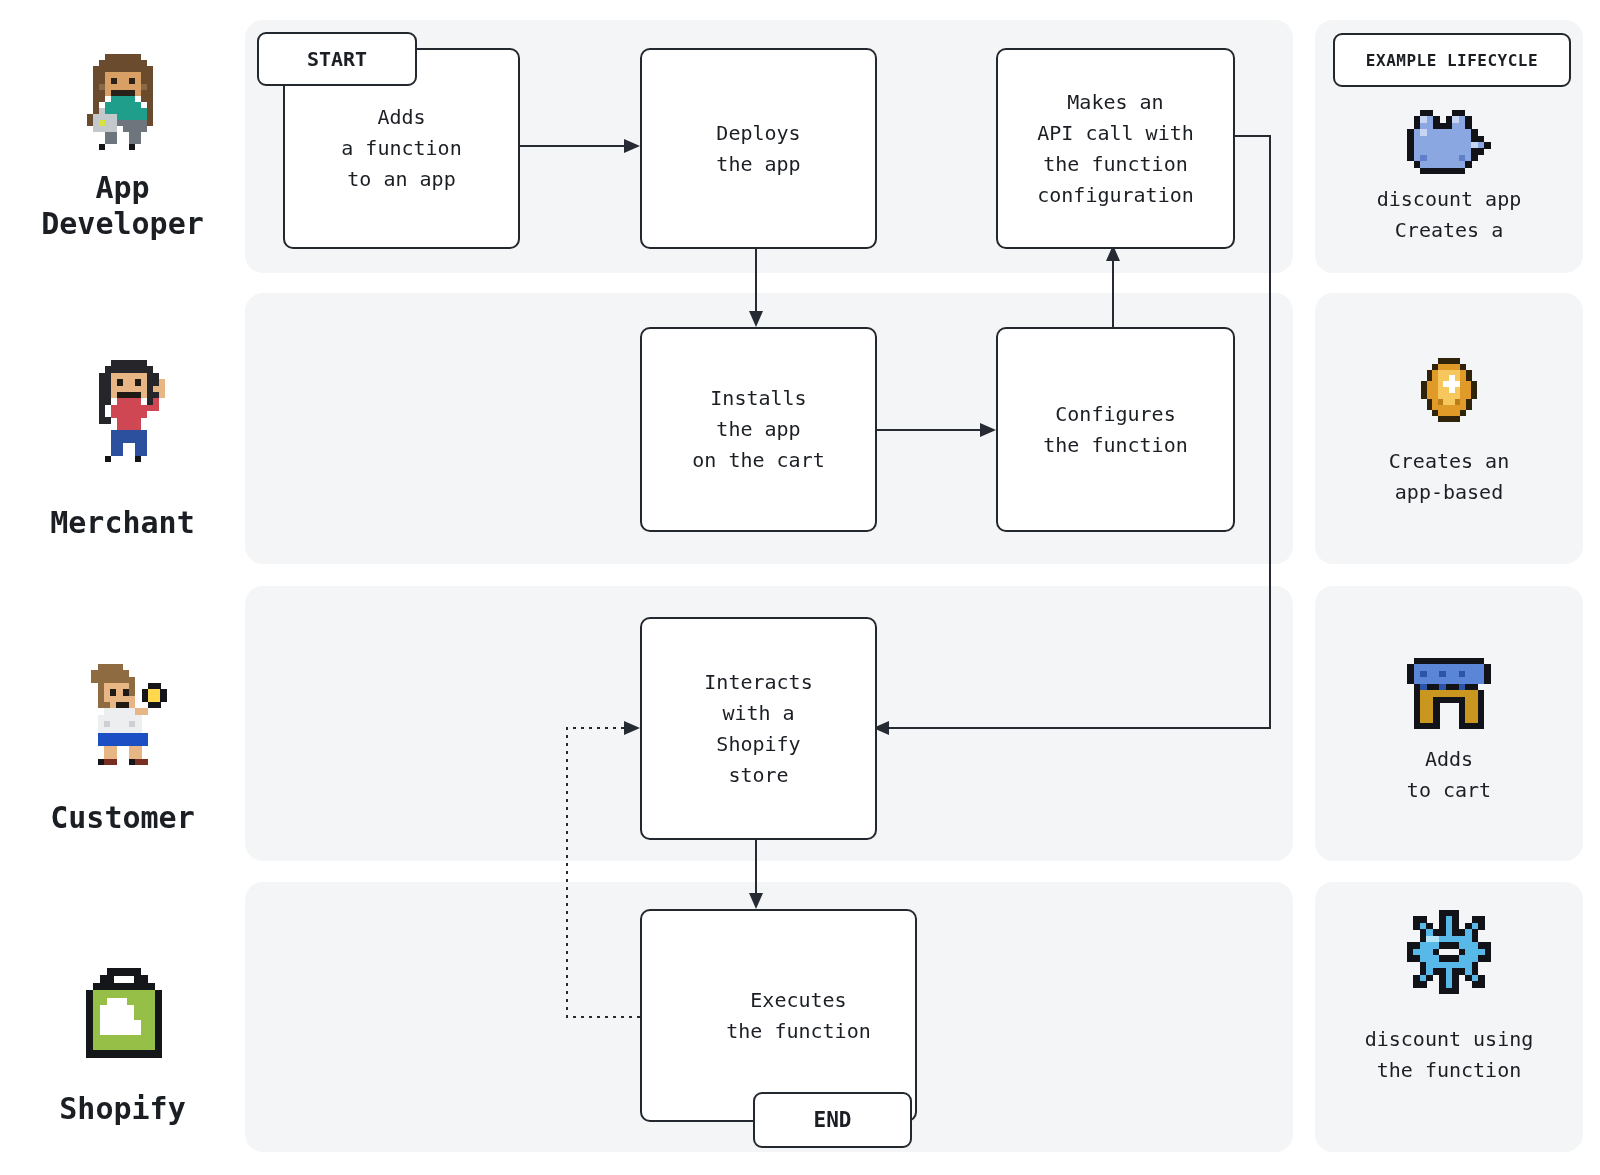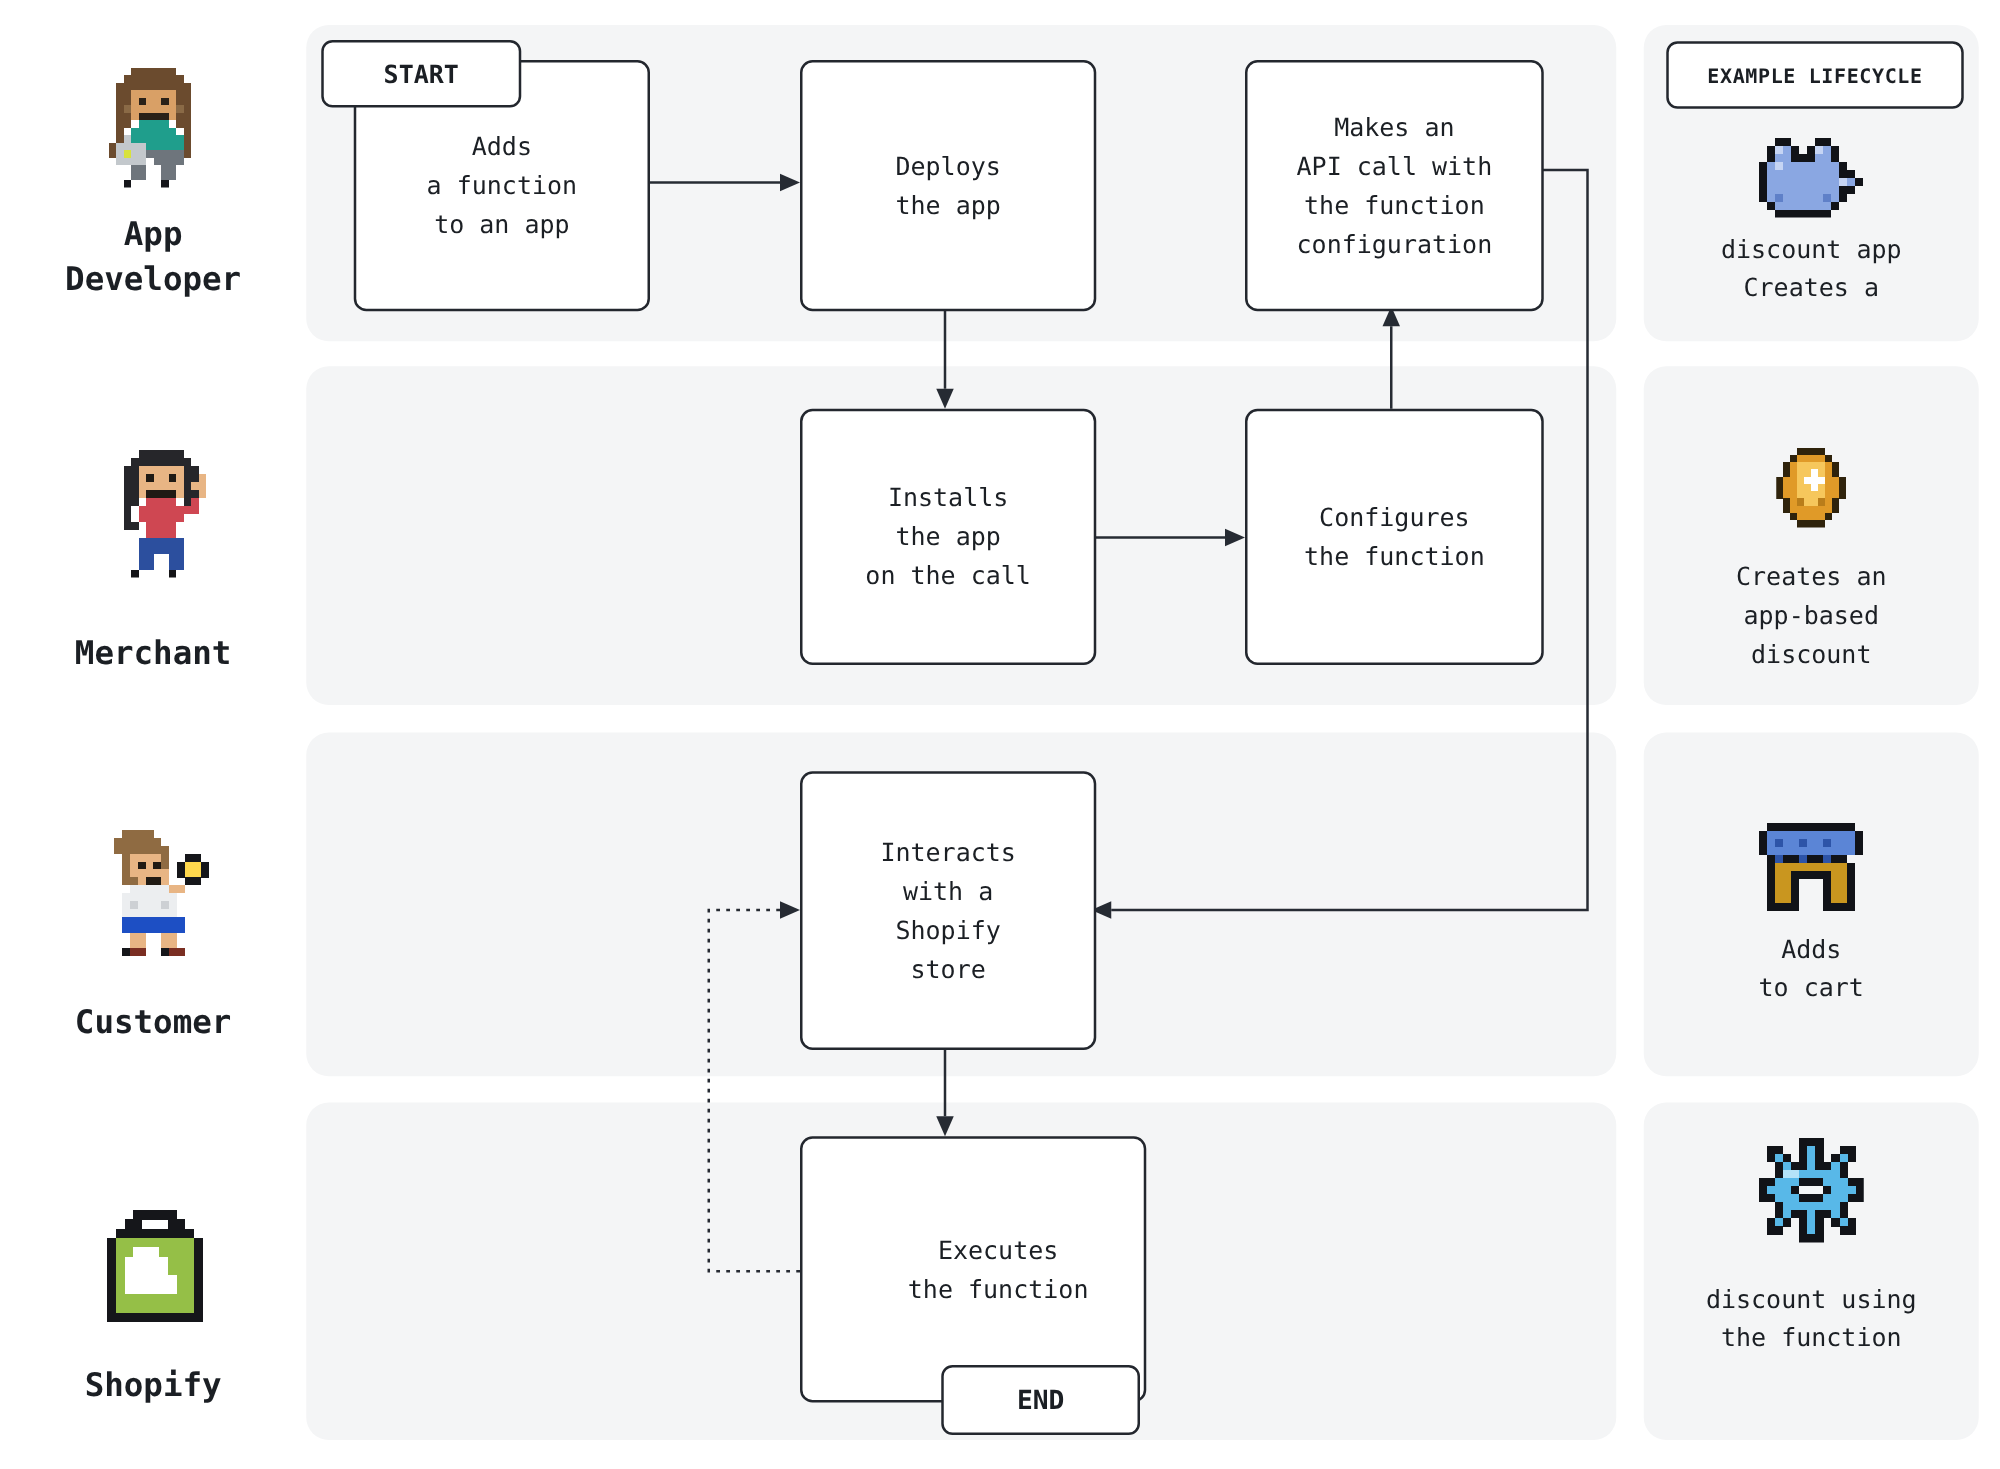--- a/index.html
+++ b/index.html
@@ -15,21 +15,21 @@
   .flow-box .line{font-size:20px;line-height:31px;white-space:pre;}
   .tag{
     position:absolute;background:#ffffff;border:2px solid #23272e;border-radius:9px;
     display:flex;align-items:center;justify-content:center;font-weight:bold;z-index:4;
   }
   .tag.start{font-size:20px;}
   .tag.end{font-size:21px;}
   .tag.lifecycle{font-size:16px;letter-spacing:0.5px;}
   .actor-label{
     position:absolute;left:0;width:245px;text-align:center;font-weight:bold;
-    font-size:26px;line-height:36px;z-index:2;
+    font-size:30px;line-height:36px;z-index:2;
   }
   .caption{
     position:absolute;width:268px;text-align:center;font-size:20px;line-height:31px;z-index:2;
   }
   .icon{position:absolute;z-index:2;}
   .icon svg{display:block;width:100%;height:100%;}
   #connectors{position:absolute;left:0;top:0;z-index:1;pointer-events:none;}
   #connectors path{stroke:#262b33;stroke-width:2;fill:none;}
   #connectors path.dashed{stroke-dasharray:3 5;}
   #connectors polygon{fill:#262b33;stroke:none;}
@@ -598,21 +598,21 @@
   <div class="flow-box" style="left:996px;top:48px;width:235px;height:197px;">
     <div class="line">Makes an</div>
     <div class="line">API call with</div>
     <div class="line">the function</div>
     <div class="line">configuration</div>
   </div>
 
   <div class="flow-box" style="left:640px;top:327px;width:233px;height:201px;">
     <div class="line">Installs</div>
     <div class="line">the app</div>
-    <div class="line">on the call</div>
+    <div class="line">on the cart</div>
   </div>
 
   <div class="flow-box" style="left:996px;top:327px;width:235px;height:201px;">
     <div class="line">Configures</div>
     <div class="line">the function</div>
   </div>
 
   <div class="flow-box" style="left:640px;top:617px;width:233px;height:219px;">
     <div class="line">Interacts</div>
     <div class="line">with a</div>
@@ -819,21 +819,20 @@
         <rect x="7" y="9" width="1.02" height="1.02" fill="#2f230c"></rect>
         <rect x="3" y="10" width="1.02" height="1.02" fill="#2f230c"></rect>
         <rect x="4" y="10" width="1.02" height="1.02" fill="#2f230c"></rect>
         <rect x="5" y="10" width="1.02" height="1.02" fill="#2f230c"></rect>
         <rect x="6" y="10" width="1.02" height="1.02" fill="#2f230c"></rect>
       </svg>
     </div>
   <div class="caption" style="left:1315px;top:446px;">
     <div>Creates an</div>
     <div>app-based</div>
-    <div>discount</div>
   </div>
 
   <div class="icon" style="left:1401px;top:658px;width:96px;height:71px;">
       <svg viewBox="0 0 15 11" preserveAspectRatio="none" shape-rendering="crispEdges">
         <rect x="2" y="0" width="1.02" height="1.02" fill="#111318"></rect>
         <rect x="3" y="0" width="1.02" height="1.02" fill="#111318"></rect>
         <rect x="4" y="0" width="1.02" height="1.02" fill="#111318"></rect>
         <rect x="5" y="0" width="1.02" height="1.02" fill="#111318"></rect>
         <rect x="6" y="0" width="1.02" height="1.02" fill="#111318"></rect>
         <rect x="7" y="0" width="1.02" height="1.02" fill="#111318"></rect>

